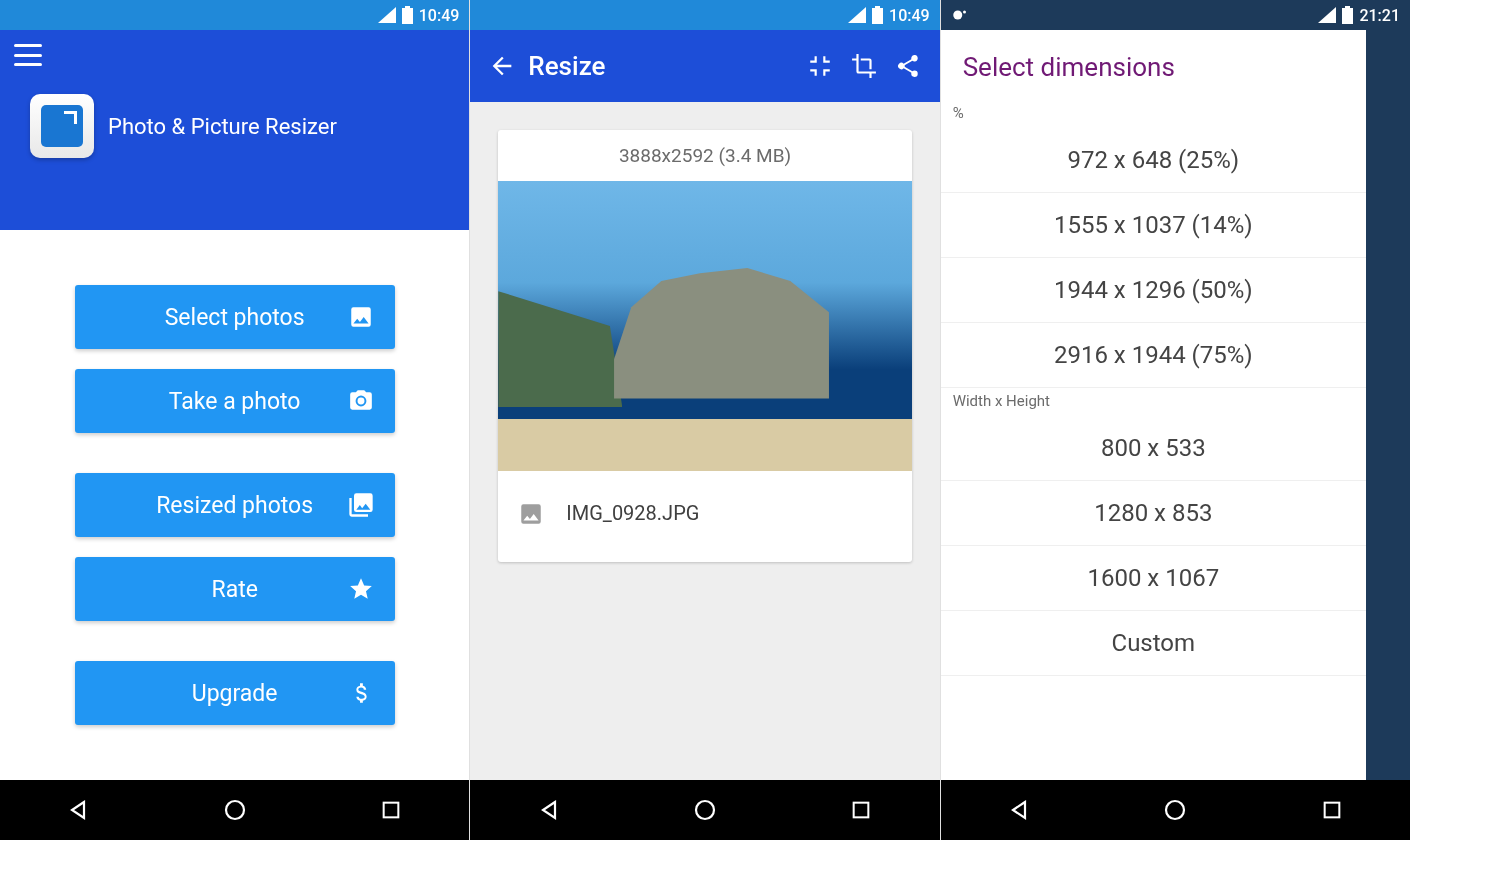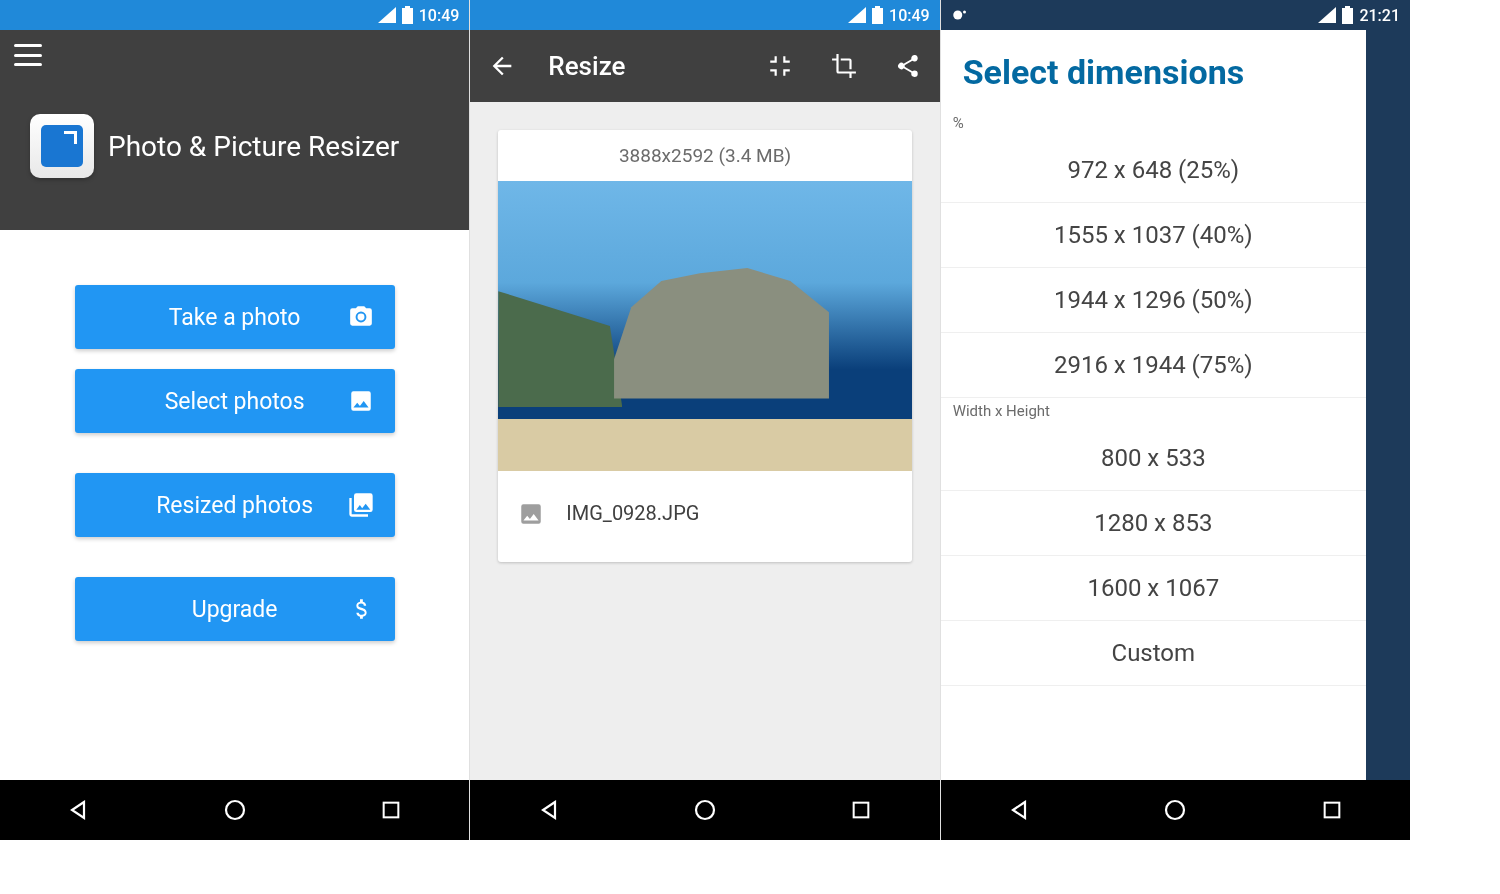--- a/index.html
+++ b/index.html
@@ -44,26 +44,26 @@
   .statusbar.blue { background: #2089d9; }
   .statusbar.dark { background: #1d3a5a; }
   .signal-icon, .battery-icon, .record-icon {
     display: inline-flex;
     align-items: center;
   }
   .statusbar .left { margin-right: auto; color:#fff; }
 
   
   .appbar {
-    background: #404040;
+    background: #1d4ed8;
     color: #fff;
     display: flex;
     align-items: center;
     padding: 0 14px;
-    gap: 28px;
+    gap: 8px;
   }
   .appbar.tall { height: 200px; flex-direction: column; align-items: flex-start; padding-top:14px;}
   .appbar.row  { height: 72px; }
   .hamburger {
     width: 28px; height: 22px;
     display:flex; flex-direction:column; justify-content:space-between;
     cursor:pointer;
   }
   .hamburger span { height:3px; background:#fff; border-radius:2px; width:100%; }
   .brand-row { display:flex; align-items:center; gap:14px; margin-top:20px; padding-left:16px;}
@@ -75,21 +75,21 @@
     box-shadow: 0 2px 4px rgba(0,0,0,.25);
   }
   .app-logo-inner {
     width:42px; height:42px; background:#1976d2; border-radius:5px;
     position:relative;
   }
   .app-logo-inner::after{
     content:""; position:absolute; right:6px; top:6px;
     width:10px;height:10px; border-top:3px solid #fff; border-right:3px solid #fff;
   }
-  .brand-title { color:#fff; font-size:28px; font-weight:400;}
+  .brand-title { color:#fff; font-size:22px; font-weight:400;}
   .appbar-title { font-size:26px; font-weight:500; flex:1;}
   .appbar .iconbtn { width:36px; height:36px; display:flex;align-items:center;justify-content:center; cursor:pointer;}
   .appbar svg { fill:#fff; }
 
   
   .home-body {
     flex:1;
     display:flex;
     flex-direction:column;
     align-items:center;
@@ -174,21 +174,21 @@
     position:absolute; right:0; top:0; width:44px; height:100%;
     background:#1d3a5a;
   }
   .dim-sheet {
     position:relative;
     background:#fff;
     height:100%;
     overflow:hidden;
   }
   .dim-title {
-    font-size:34px; font-weight:700; color:#0369a1;
+    font-size:26px; font-weight:400; color:#701a75;
     padding:22px 22px 18px;
   }
   .dim-group-label {
     font-size:15px; color:#6b6b6b;
     padding:4px 12px 6px;
   }
   .dim-item {
     text-align:center;
     font-size:24px;
     color:#444;
@@ -244,44 +244,52 @@
       <div class="brand-row">
         <div class="app-logo">
           <div class="app-logo-inner"></div>
         </div>
         <div class="brand-title">Photo &amp; Picture Resizer</div>
       </div>
     </div>
 
     <div class="home-body">
       <div class="menu-btn">
+        <span>Select photos</span>
+        <span class="btn-icon">
+          <svg width="26" height="26" viewBox="0 0 24 24" fill="#fff">
+              <path d="M21 19V5a2 2 0 0 0-2-2H5a2 2 0 0 0-2 2v14a2 2 0 0 0 2 2h14a2 2 0 0 0 2-2zM8.5 13.5l2.5 3 3.5-4.5L19 18H5l3.5-4.5z"></path>
+            </svg>
+        </span>
+      </div>
+      <div class="menu-btn">
         <span>Take a photo</span>
         <span class="btn-icon">
           <svg width="26" height="26" viewBox="0 0 24 24" fill="#fff">
               <path d="M12 15.2A3.2 3.2 0 1 0 12 8.8a3.2 3.2 0 0 0 0 6.4zM9 2l-1.8 2H4a2 2 0 0 0-2 2v12a2 2 0 0 0 2 2h16a2 2 0 0 0 2-2V6a2 2 0 0 0-2-2h-3.2L15 2H9zm3 15a5 5 0 1 1 0-10 5 5 0 0 1 0 10z"></path>
-            </svg>
-        </span>
-      </div>
-      <div class="menu-btn">
-        <span>Select photos</span>
-        <span class="btn-icon">
-          <svg width="26" height="26" viewBox="0 0 24 24" fill="#fff">
-              <path d="M21 19V5a2 2 0 0 0-2-2H5a2 2 0 0 0-2 2v14a2 2 0 0 0 2 2h14a2 2 0 0 0 2-2zM8.5 13.5l2.5 3 3.5-4.5L19 18H5l3.5-4.5z"></path>
             </svg>
         </span>
       </div>
       <div class="menu-gap"></div>
       <div class="menu-btn">
         <span>Resized photos</span>
         <span class="btn-icon">
           <svg width="28" height="28" viewBox="0 0 24 24" fill="#fff">
               <path d="M22 16V4a2 2 0 0 0-2-2H8a2 2 0 0 0-2 2v12a2 2 0 0 0 2 2h12a2 2 0 0 0 2-2zm-11-4 2 2.7L16 11l4 5H8l3-4zM2 6v14a2 2 0 0 0 2 2h14v-2H4V6H2z"></path>
             </svg>
         </span>
       </div>
+      <div class="menu-btn">
+        <span>Rate</span>
+        <span class="btn-icon">
+          <svg width="26" height="26" viewBox="0 0 24 24" fill="#fff">
+              <path d="M12 17.3 18.2 21l-1.6-7 5.4-4.7-7.1-.6L12 2 9.1 8.7 2 9.3l5.4 4.7-1.6 7z"></path>
+            </svg>
+        </span>
+      </div>
       <div class="menu-gap"></div>
       <div class="menu-btn">
         <span>Upgrade</span>
         <span class="btn-icon">
           <svg width="16" height="26" viewBox="0 0 12 24" fill="#fff">
               <path d="M6.5 10.9c-2.3-.6-3-1.2-3-2.1 0-1.1 1-1.8 2.6-1.8 1.7 0 2.4.8 2.5 2h2.2c-.1-1.7-1.1-3.2-3.1-3.7V3H5.1v2.2C3.2 5.6 1.7 6.9 1.7 8.9c0 2.3 1.9 3.5 4.7 4.2 2.5.6 3 1.5 3 2.4 0 .7-.5 1.9-2.6 1.9-2 0-2.8-.9-2.9-2H1.7c.1 2.1 1.7 3.3 3.4 3.7V21h2.6v-1.8c1.9-.4 3.5-1.5 3.5-3.7 0-2.9-2.4-3.9-4.7-4.6z"></path>
             </svg>
         </span>
       </div>
     </div>
@@ -403,21 +411,21 @@
       </span>
       <span>21:21</span>
     </div>
 
     <div class="dim-body">
       <div class="dim-scrim-right"></div>
       <div class="dim-sheet" style="margin-right:44px;">
         <div class="dim-title">Select dimensions</div>
         <div class="dim-group-label">%</div>
         <div class="dim-item">972 x 648  (25%)</div>
-        <div class="dim-item">1555 x 1037  (40%)</div>
+        <div class="dim-item">1555 x 1037  (14%)</div>
         <div class="dim-item">1944 x 1296  (50%)</div>
         <div class="dim-item">2916 x 1944  (75%)</div>
         <div class="dim-group-label">Width x Height</div>
         <div class="dim-item">800 x 533</div>
         <div class="dim-item">1280 x 853</div>
         <div class="dim-item">1600 x 1067</div>
         <div class="dim-item">Custom</div>
       </div>
     </div>
 

